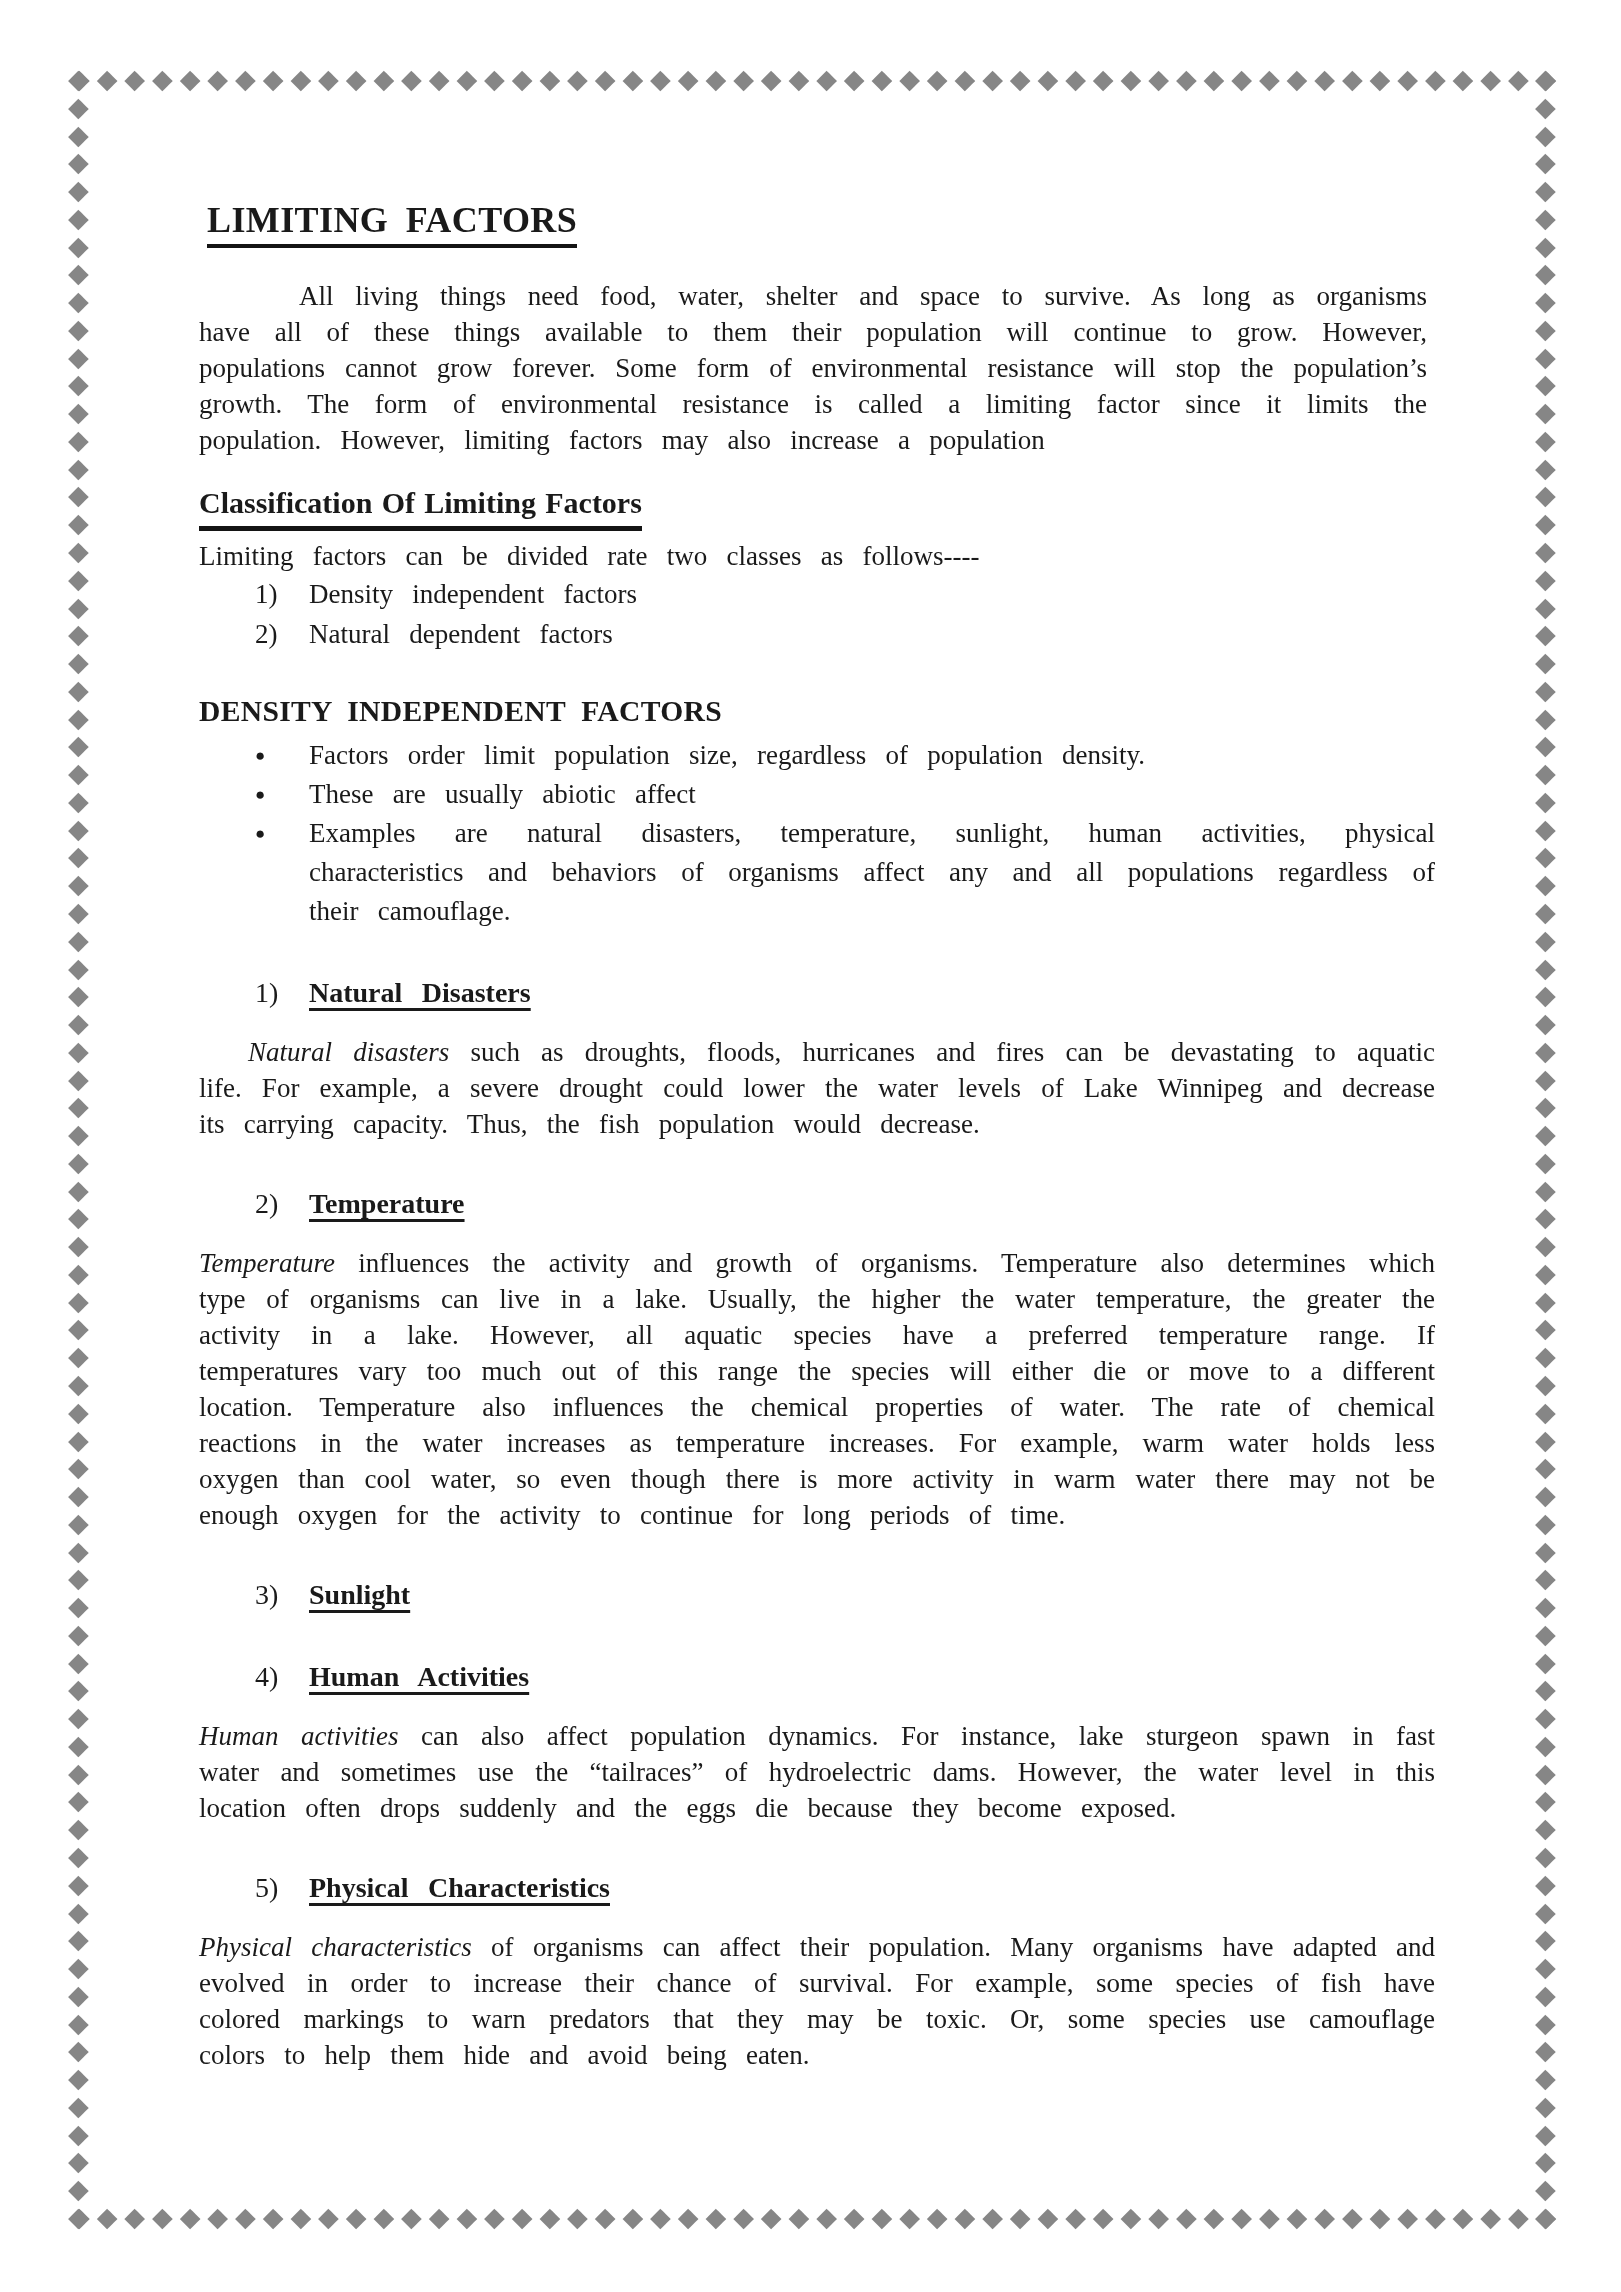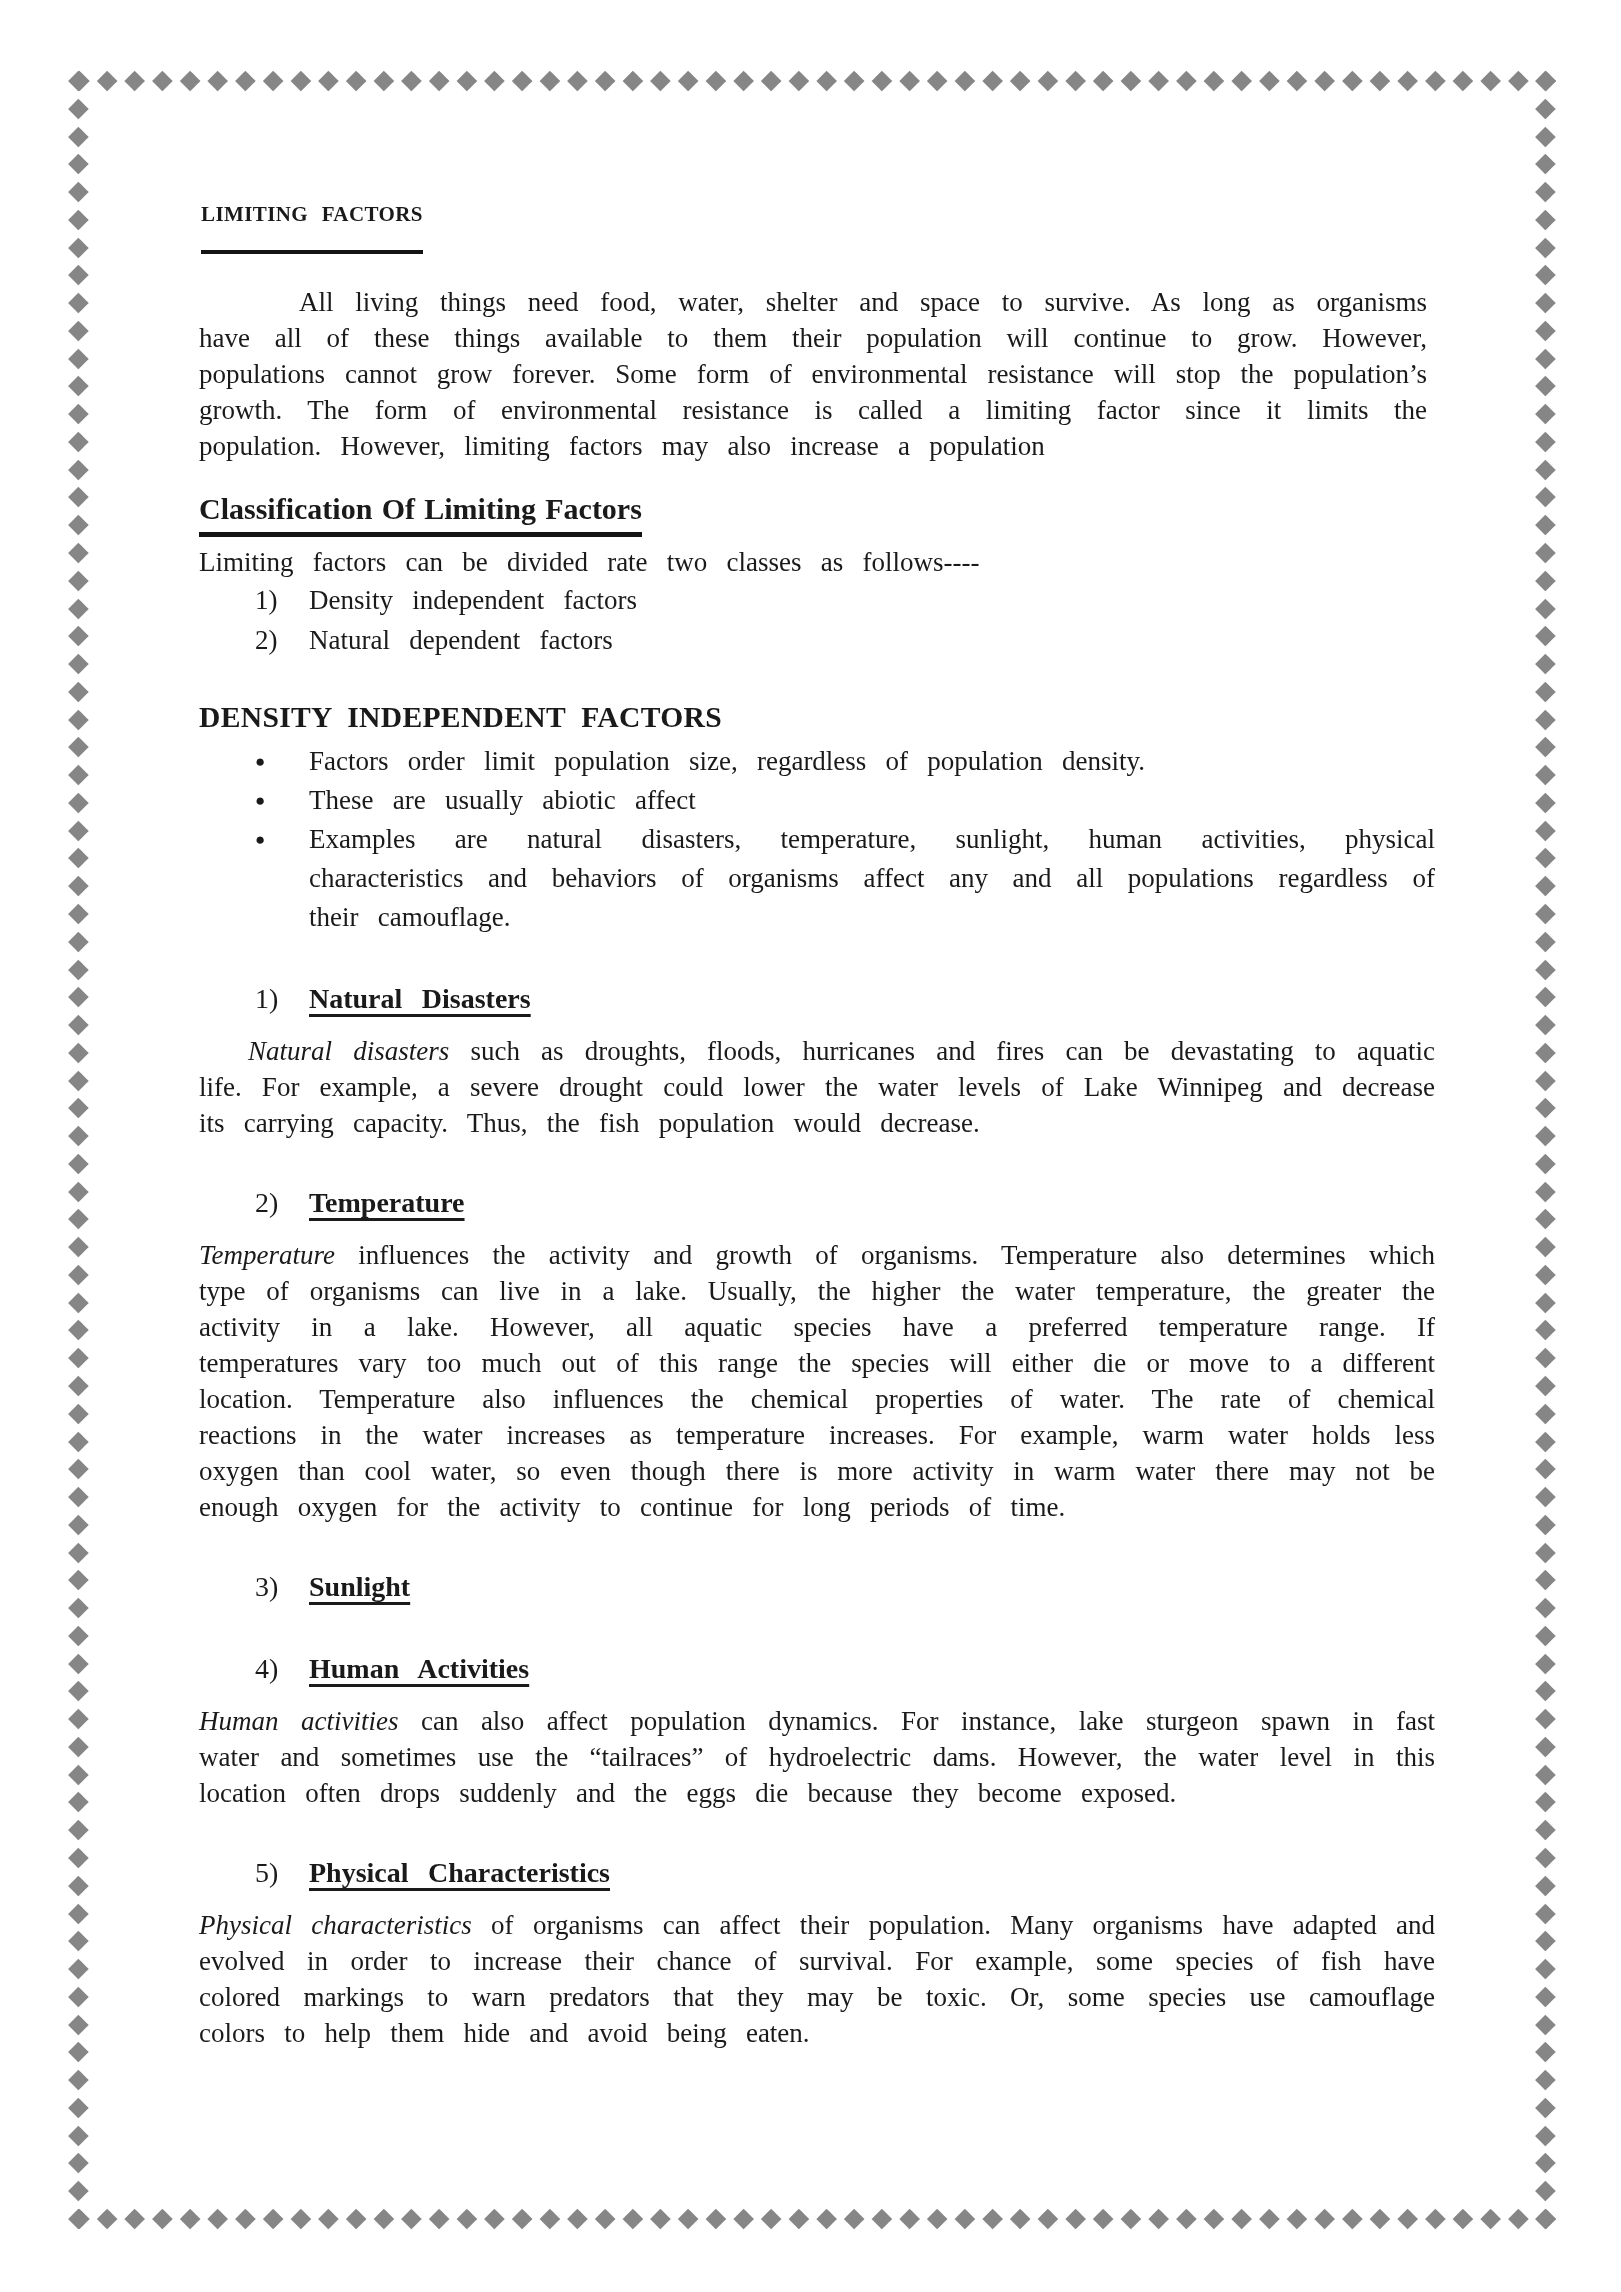--- a/index.html
+++ b/index.html
@@ -30,24 +30,24 @@
     color:var(--diamond-color,#868686);
     display:block;
   }
   
   .content {
     position:absolute; left:199px; top:193px; width:1236px;
     font-size:27px; line-height:36px;
     word-spacing:12.5px;
   }
   .doc-title {
-    font-size:21px; font-weight:bold; line-height:39px;
-    margin:2px; display:table;
+    font-size:36px; font-weight:bold; line-height:39px;
+    margin:8px; display:table;
     word-spacing:8px; letter-spacing:0.4px;
-    border-bottom:4.5px solid #141414; padding-bottom:16px;
+    border-bottom:4.5px solid #141414; padding-bottom:4px;
   }
   .intro-para {
     margin:30px 8px 0 0;
     text-indent:100px;
     text-align:justify;
     font-family:Liberation Serif, serif;
   }
   .classification-heading {
     font-size:30px; font-weight:bold; line-height:43px;
     margin:23px 0 0 0; display:table;
@@ -74,21 +74,21 @@
     display:flex; padding-left:56px; margin-top:41px; line-height:41px;
     font-size:28px;
   }
   .sec-head .sec-num { width:54px; flex:none; font-weight:normal; }
   .sec-head .sec-title {
     font-weight:bold;
     text-decoration:underline;
     text-decoration-thickness:3.1px;
     text-underline-offset:6.3px;
   }
-  .sec-para { margin:14px 0 0 0; text-align:justify; }
+  .sec-para { margin:21px 0 0 0; text-align:justify; }
   .sec-para .lead { font-style:italic; }
   .sec-para.first-indent { text-indent:49px; }
 </style>
 </head>
 <body>
 
 <div class="page">
 
   <div class="b-row b-top">
       <span class="diamond">◆</span>

